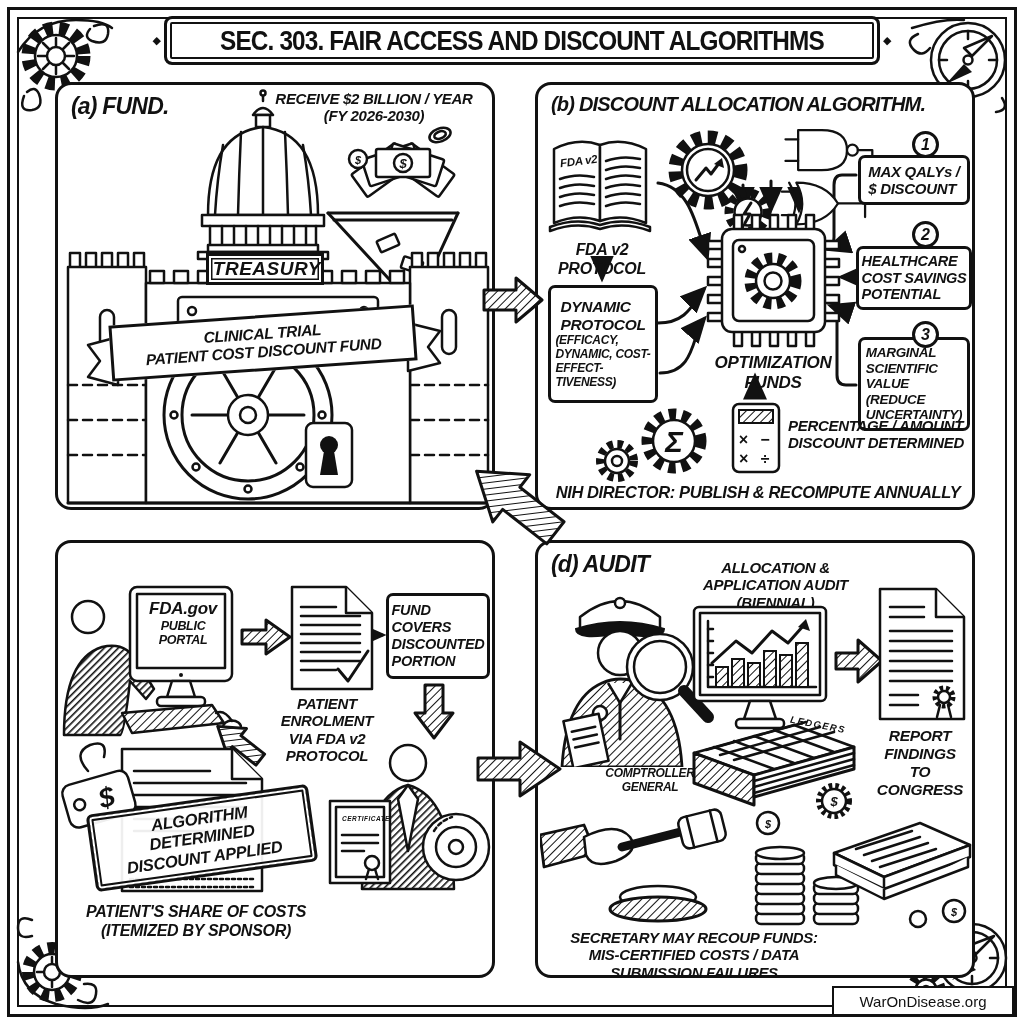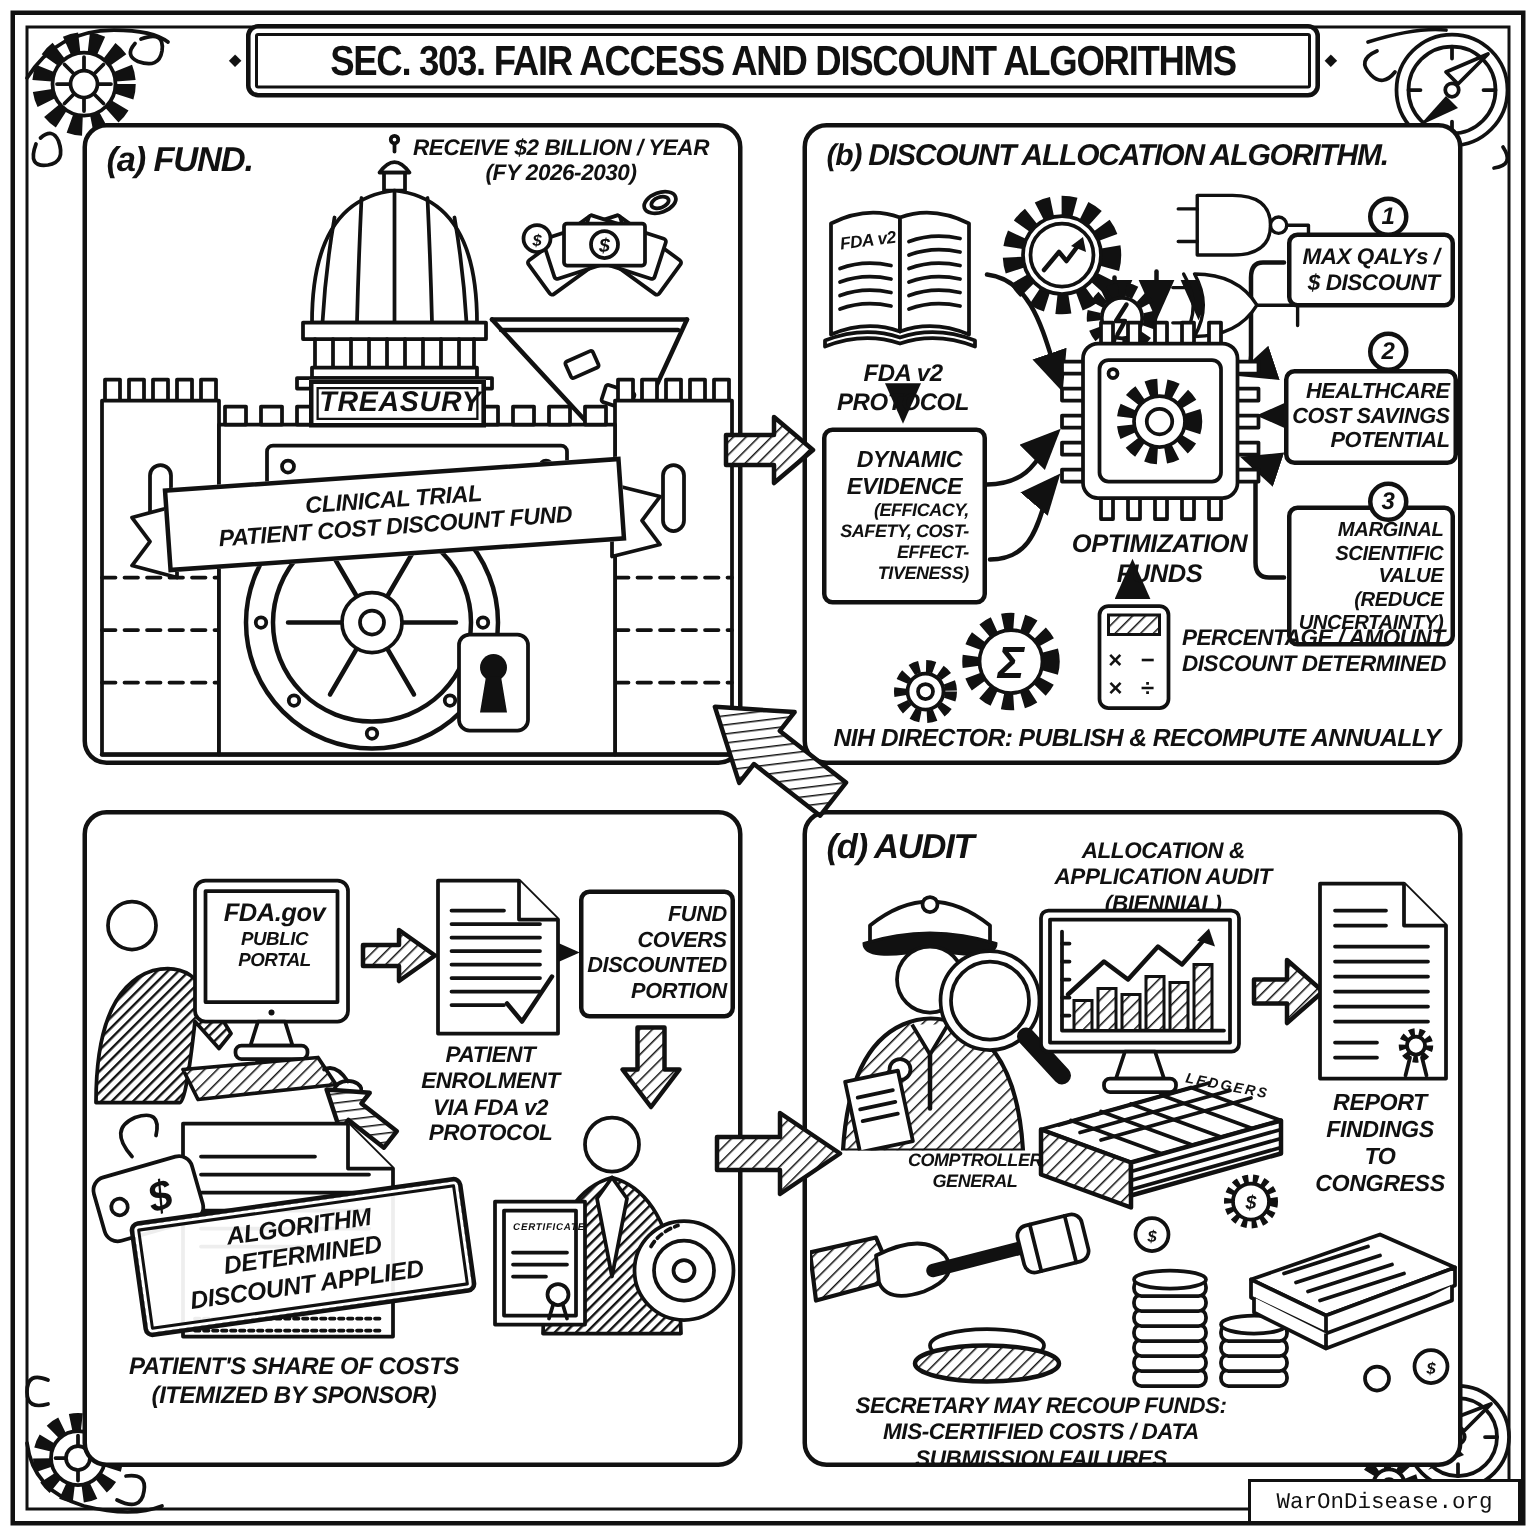--- a/index.html
+++ b/index.html
@@ -23,41 +23,41 @@
     transform:scaleX(.87); white-space:nowrap; }
   .ornament { font-size:11px; line-height:1; }
 
   
   .panel { position:absolute; border:3.5px solid #111; border-radius:16px; background:#fff;font-style:italic; }
   .phead { position:absolute; left:13px; top:8px; font-weight:800; letter-spacing:-0.8px; font-size:23px; }
   .phead-sm { font-size:20px; }
 
   .lbl { font-weight:bold; line-height:1.16; letter-spacing:-0.3px; }
   .box { border:3px solid #111; border-radius:7px; background:#fff;
-    display:flex; align-items:center; justify-content:center; text-align:right; }
+    display:flex; align-items:center; justify-content:center; text-align:left; }
 
   .numcirc { width:27px; height:27px; border:3px solid #111; border-radius:50%;
     background:#fff; display:flex; align-items:center; justify-content:center;
     font-weight:800; font-size:16px; z-index:3; }
 
   .sign { background:#fff; border:3px solid #111;
     box-shadow: inset 0 0 0 2px #fff, inset 0 0 0 3.5px #111;
     display:flex; align-items:center; justify-content:flex-end; }
 
   .ribbon { background:#fff; border:3px solid #111; transform:rotate(-4deg);
     display:flex; flex-direction:column; align-items:center; justify-content:center; z-index:3; }
 
   .stamp { border:3.5px solid #111; border-radius:6px;
     box-shadow: inset 0 0 0 2px #fff, inset 0 0 0 4px #111;
     background:rgba(255,255,255,.93); transform:rotate(-8deg);
     display:flex; align-items:center; justify-content:center; text-align:center; z-index:4; }
 
   .watermark { left:832px; top:986px; width:182px; height:30px; background:#fff;
     border:2px solid #111; display:flex; align-items:center; justify-content:center;
-    font-family:Liberation Mono, monospace; font-size:15px; z-index:9; }
+    font-family:Liberation Sans, sans-serif; font-size:15px; z-index:9; }
 
   svg { display:block; }
   svg text { font-family:"Liberation Sans", sans-serif; font-weight:bold; fill:#111; }
   .ln { stroke:#111; fill:none; stroke-width:2.5; stroke-linecap:round; stroke-linejoin:round; }
   .lnW { stroke:#111; fill:#fff; stroke-width:2.5; stroke-linejoin:round; }
   .lnT { stroke:#111; fill:none; stroke-width:3; stroke-linecap:round; stroke-linejoin:round; }
   .fillB { fill:#111; stroke:none; }
   .gearTeeth { fill:none; stroke:#111; }
   .conn { stroke:#111; fill:none; stroke-width:3; stroke-linecap:round; }
   .blockArrow { fill:url(#hatch); stroke:#111; stroke-width:3; stroke-linejoin:round; }
@@ -298,23 +298,23 @@
       <path class="lnW" d="M100 18 Q76 6 54 14 L54 90 Q76 82 100 92 Z"></path>
       <path class="ln" d="M60 30 Q76 24 94 28 M60 39 Q76 33 94 37 M60 48 Q76 42 94 46 M60 57 Q76 51 94 55 M60 66 Q76 60 94 64 M60 75 Q76 69 94 73" stroke-width="1.8"></path>
       <path class="ln" d="M14 48 Q30 42 48 46 M14 57 Q30 51 48 55 M14 66 Q30 60 48 64 M14 75 Q30 69 48 73" stroke-width="1.8"></path>
     </svg>
     <div class="abs lbl" style="left:22px;top:70px;font-size:11.5px;transform:rotate(-7deg)">FDA v2</div>
     <div class="abs lbl pre ctr" style="left:8px;top:156px;width:112px;font-size:16px">FDA v2
 PROTOCOL</div>
 
     <div class="abs box" style="left:10px;top:200px;width:110px;height:118px;flex-direction:column;padding:4px">
       <div class="lbl pre" style="font-size:15.5px">DYNAMIC
-EVIDENCE</div>
+PROTOCOL</div>
       <div class="lbl pre" style="font-size:12px">(EFFICACY,
-SAFETY, COST-
+DYNAMIC, COST-
 EFFECT-
 TIVENESS)</div>
     </div>
 
     <svg class="abs" style="left:118px;top:33px" width="118" height="118" viewBox="0 0 118 118">
       <circle class="gearTeeth" cx="52" cy="52" r="33" stroke-width="13" stroke-dasharray="9 6.5"></circle>
       <circle class="lnW" cx="52" cy="52" r="26"></circle>
       <circle class="lnW" cx="52" cy="52" r="21"></circle>
       <path class="lnT" d="M40 62 L50 50 L55 56 L64 44"></path>
       <polygon class="fillB" points="66,40 68,50 58,46"></polygon>

